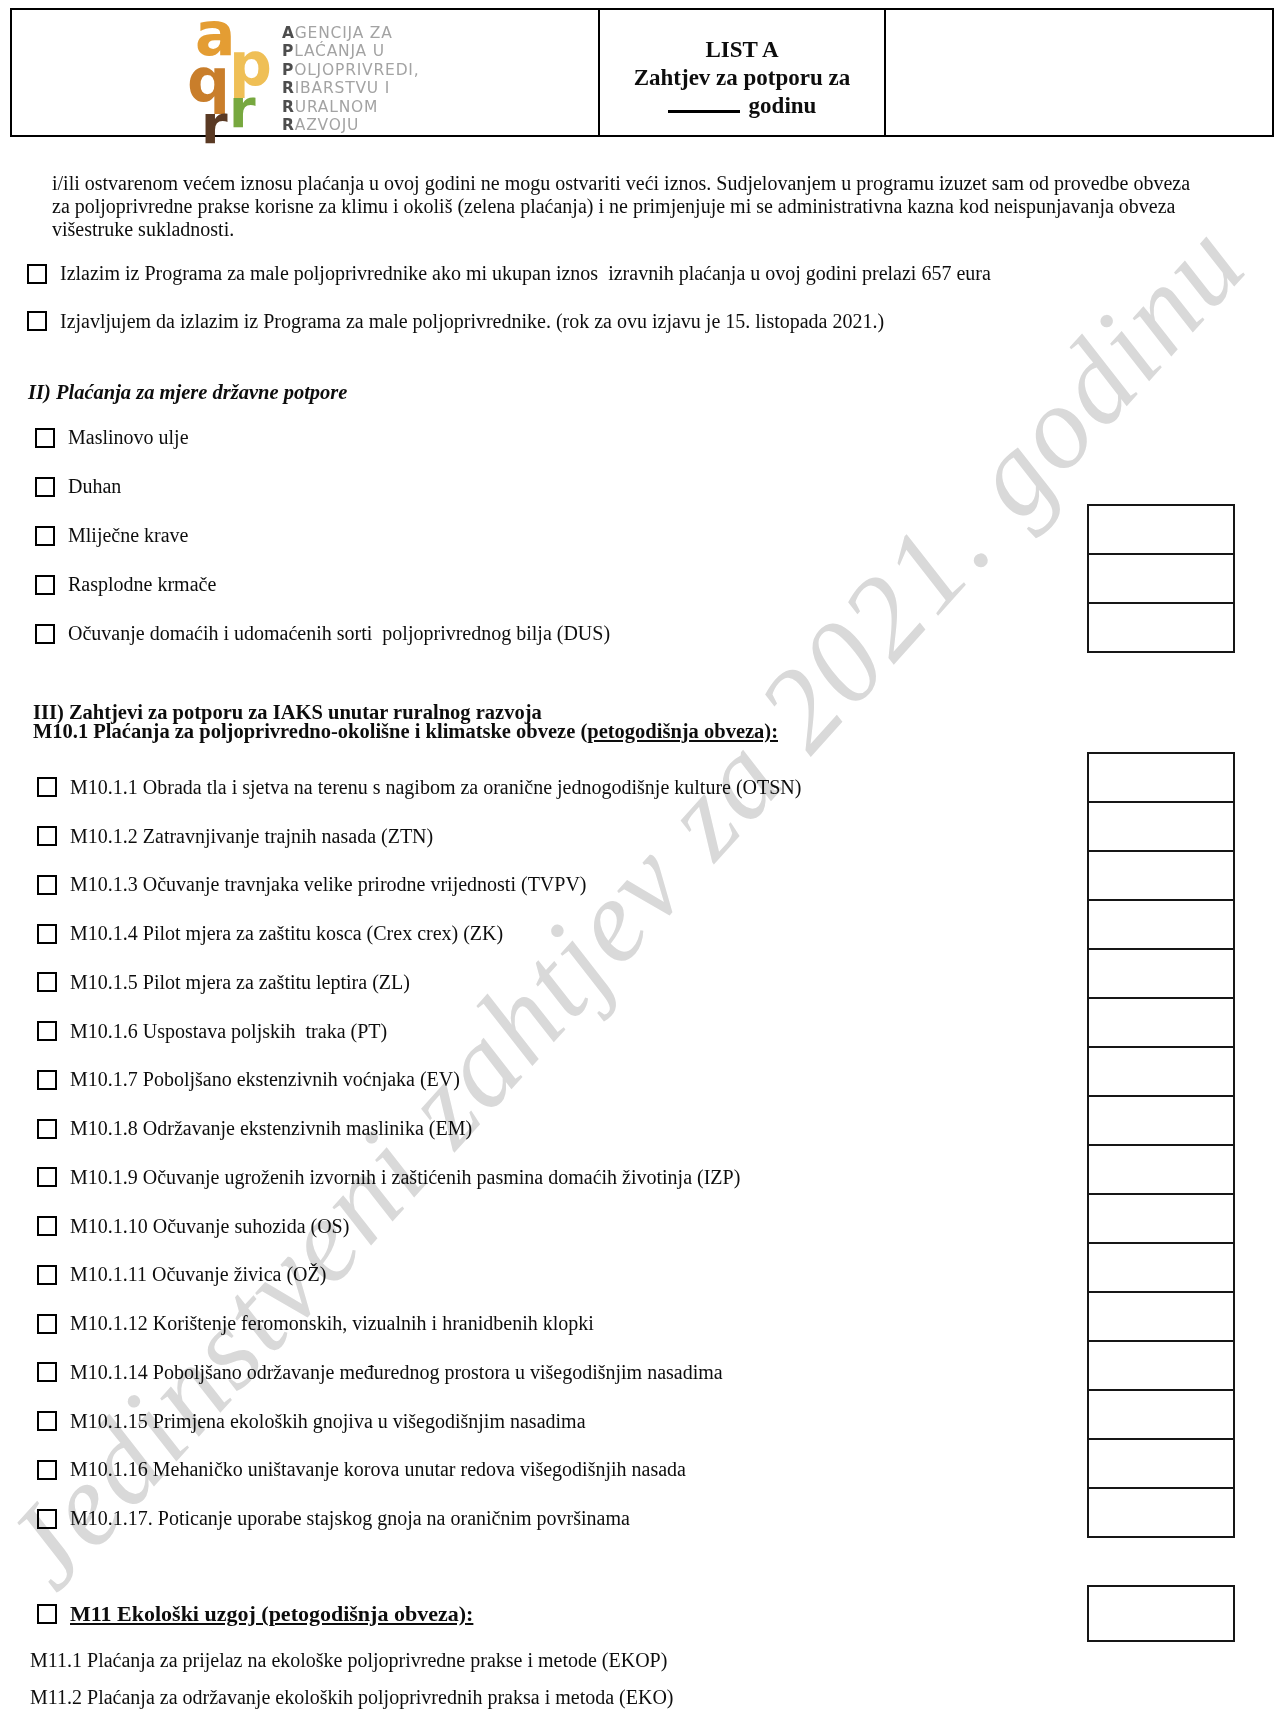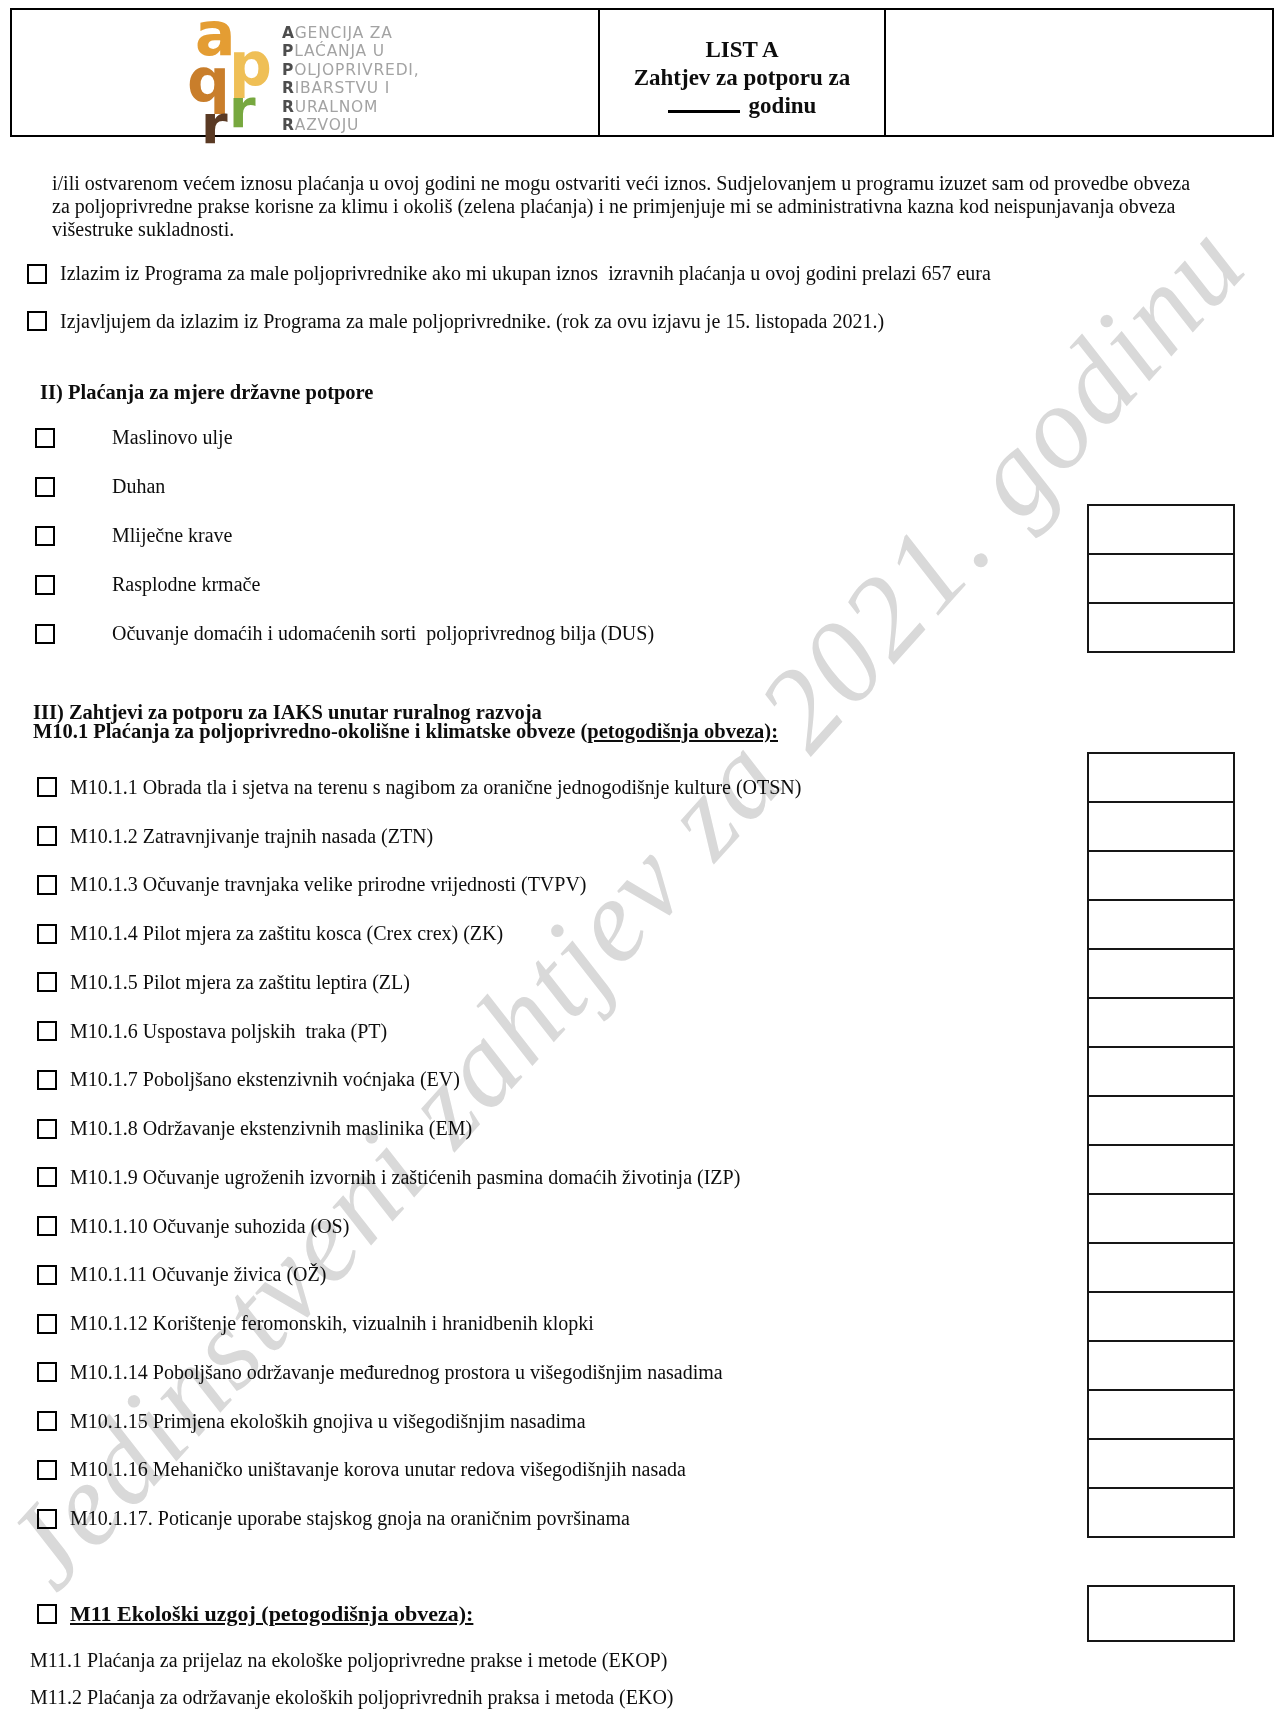--- a/index.html
+++ b/index.html
@@ -49,21 +49,21 @@
   .logo-text .rt{color:#a3a3a3;margin-top:21px;}
   
   .intro{position:absolute;left:27px;top:172px;width:1140px;font-size:20px;line-height:23px;white-space:pre-wrap;margin-left:25px;}
   .row{display:flex;align-items:center;}
   .cb{width:16px;height:16px;border:2px solid #000;box-sizing:content-box;flex:0 0 auto;background:transparent;margin-right:13px;}
   .lbl{font-size:20px;white-space:pre-wrap;}
   .heading{position:absolute;font-weight:bold;font-size:20.5px;white-space:pre-wrap;}
   .decl-rows{position:absolute;left:27px;top:250px;}
   .decl-rows .row{height:47.5px;}
   .s2-items{position:absolute;left:35px;top:413px;}
-  .s2-items .row{height:49px;gap:44px;}
+  .s2-items .row{height:49px;}
   .m10-items{position:absolute;left:37px;top:763px;}
   .m10-items .row{height:48.75px;}
   .m11-head{position:absolute;left:37px;top:1601px;display:flex;align-items:center;}
   .m11-head .lbl{font-weight:bold;font-size:22px;text-decoration:underline;}
   .m11-items{position:absolute;left:30px;top:1642px;}
   .m11-items .irow{height:37px;display:flex;align-items:center;font-size:20px;}
   .u{text-decoration:underline;}
   
   .boxgroup{position:absolute;left:1087px;width:148px;}
   .amount-cell{box-sizing:border-box;width:148px;height:51px;border:2px solid #161616;background:transparent;margin-top:-2px;}
@@ -111,21 +111,21 @@
       <div class="row">
         <div class="cb"></div>
         <div class="lbl">Izlazim iz Programa za male poljoprivrednike ako mi ukupan iznos  izravnih plaćanja u ovoj godini prelazi 657 eura</div>
       </div>
       <div class="row">
         <div class="cb"></div>
         <div class="lbl">Izjavljujem da izlazim iz Programa za male poljoprivrednike. (rok za ovu izjavu je 15. listopada 2021.)</div>
       </div>
     </div>
 
-    <div class="heading" style="left:40px;top:381px;">II) Plaćanja za mjere državne potpore</div>
+    <div class="heading" style="left:28px;top:381px;font-style:italic;">II) Plaćanja za mjere državne potpore</div>
     <div class="s2-items">
       <div class="row">
           <div class="cb"></div>
           <div class="lbl">Maslinovo ulje</div>
         </div>
       <div class="row">
           <div class="cb"></div>
           <div class="lbl">Duhan</div>
         </div>
       <div class="row">

